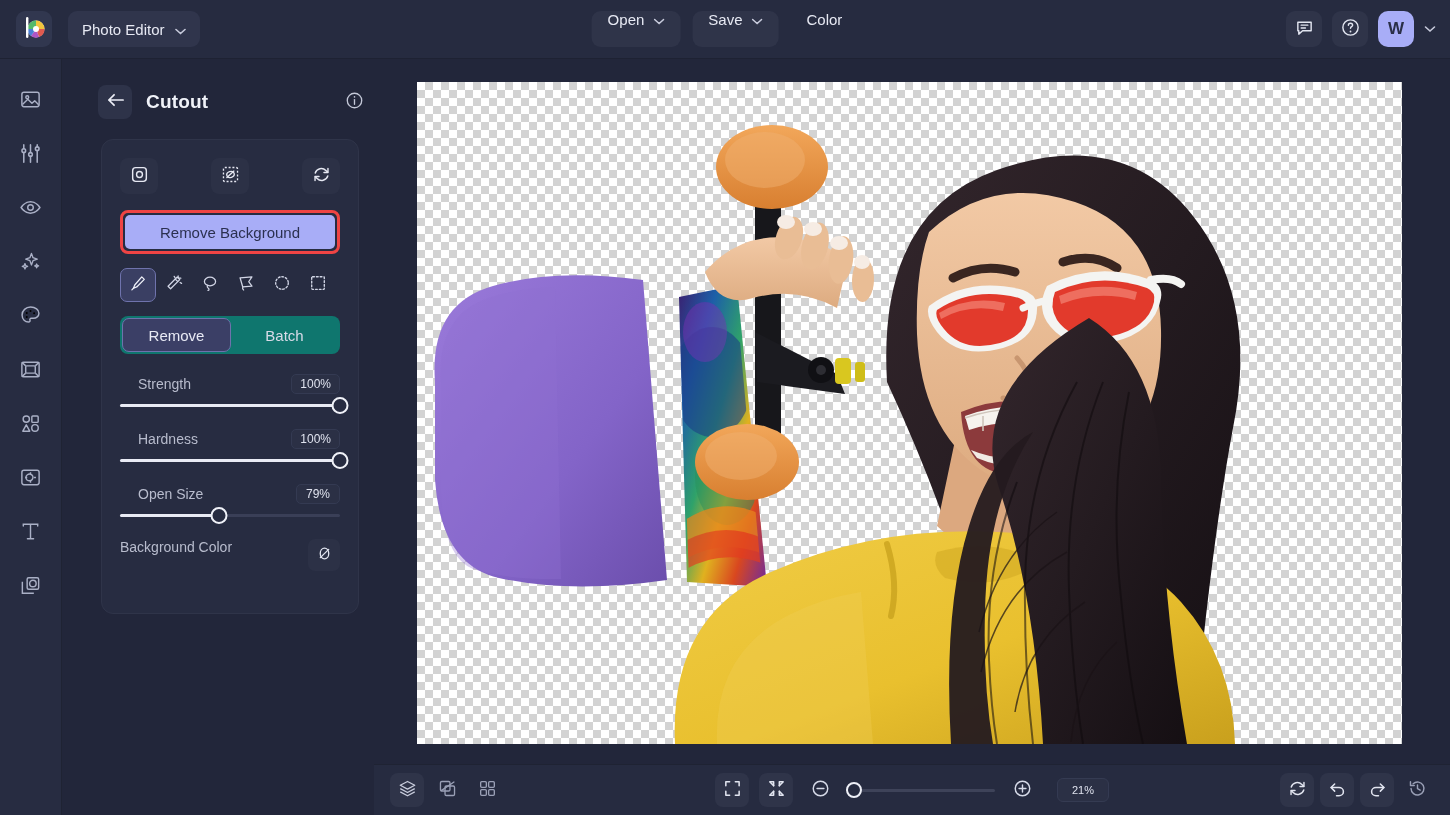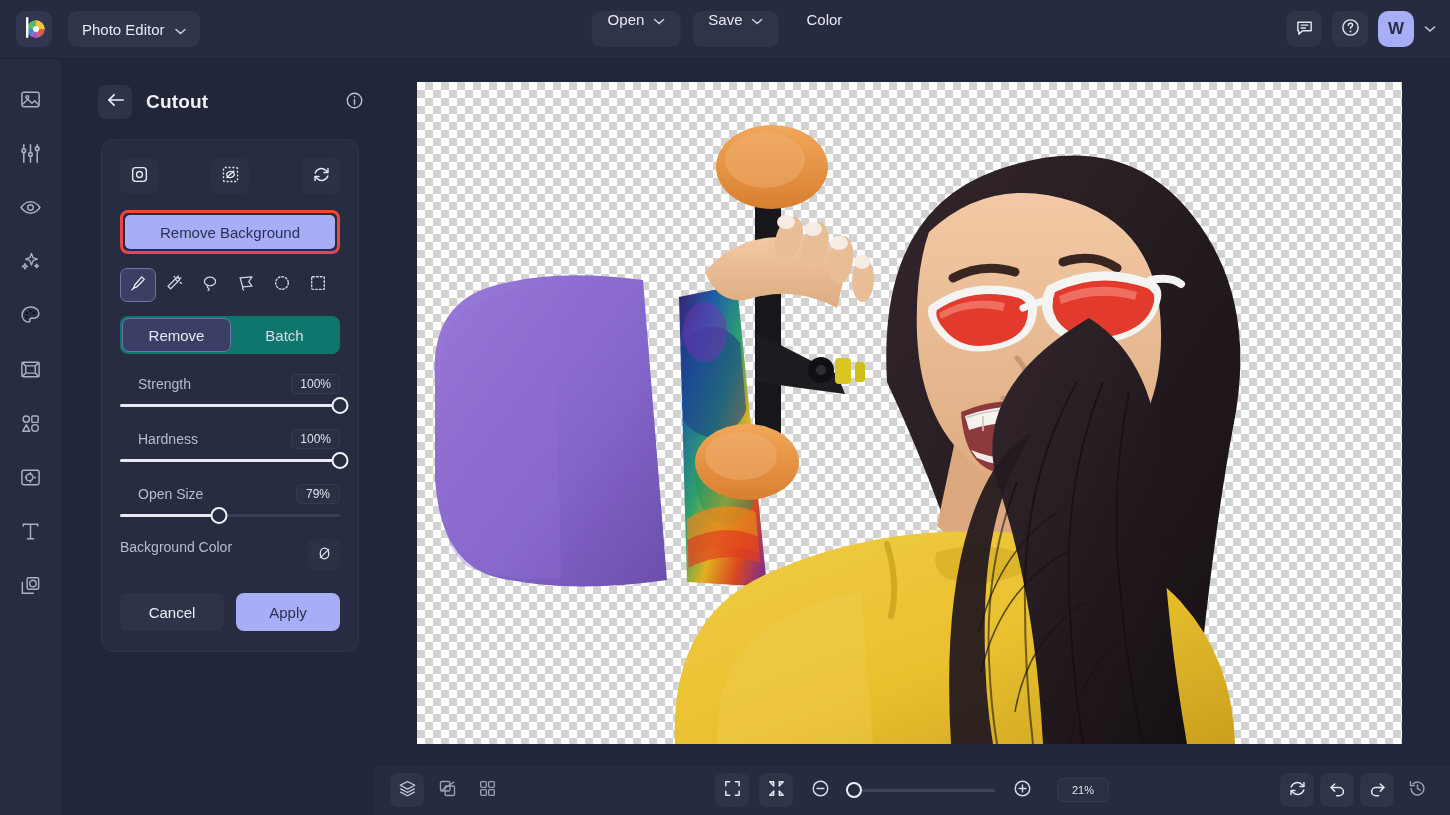--- a/index.html
+++ b/index.html
@@ -494,24 +494,20 @@
         <div class="swatch">
           <span>
             <svg width="17" height="17" viewBox="0 0 18 18" fill="none" stroke="#e2e5f0" stroke-width="1.4">
               <ellipse cx="9" cy="9" rx="4.5" ry="5.6"></ellipse>
               <path d="M4.6 13.4 L13.4 4.6" stroke-linecap="round"></path>
             </svg>
           </span>
         </div>
       </div>
 
-      <div class="act-row">
-        <button class="cancel-btn">Cancel</button>
-        <button class="apply-btn">Apply</button>
-      </div>
     </div>
   </div>
 
   <div class="stage">
     <div class="canvas">
       <svg class="art" viewBox="0 0 985 662" preserveAspectRatio="none">
         <defs>
           <linearGradient id="hairG" x1="0" y1="0" x2="1" y2="1">
             <stop offset="0%" stop-color="#33262c"></stop>
             <stop offset="50%" stop-color="#241b20"></stop>

